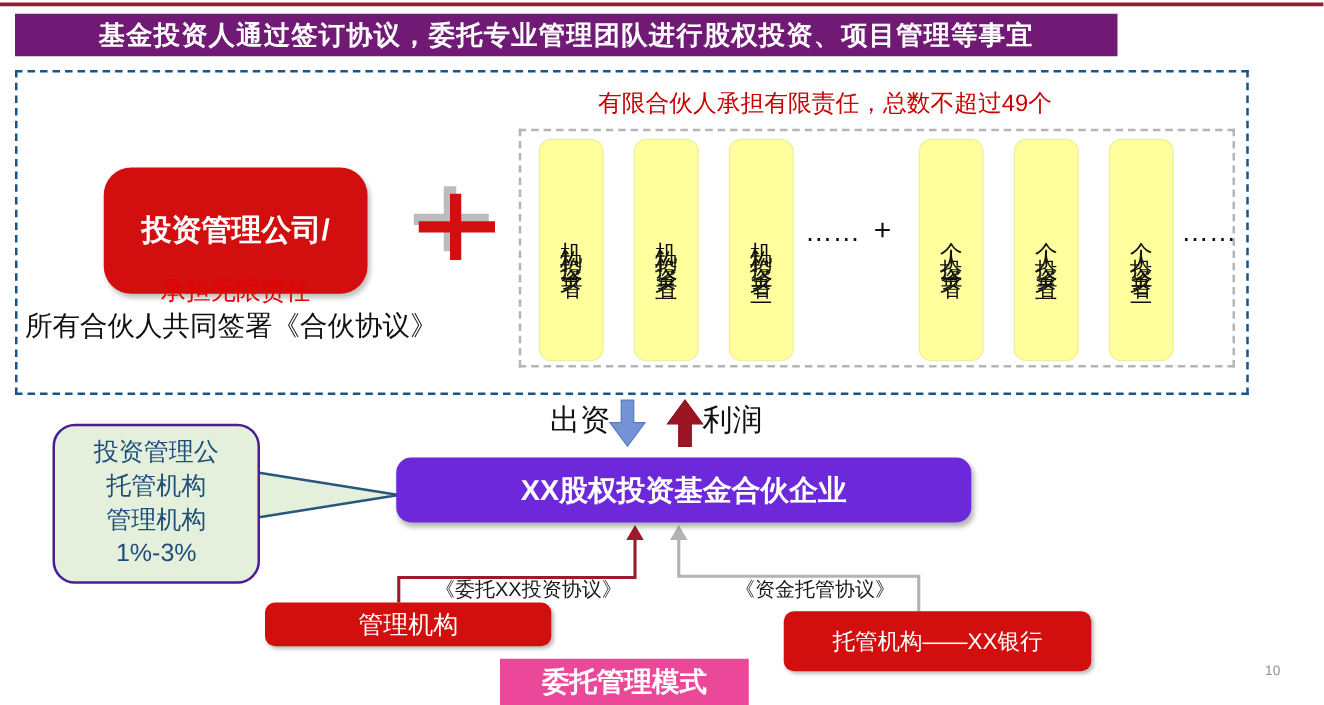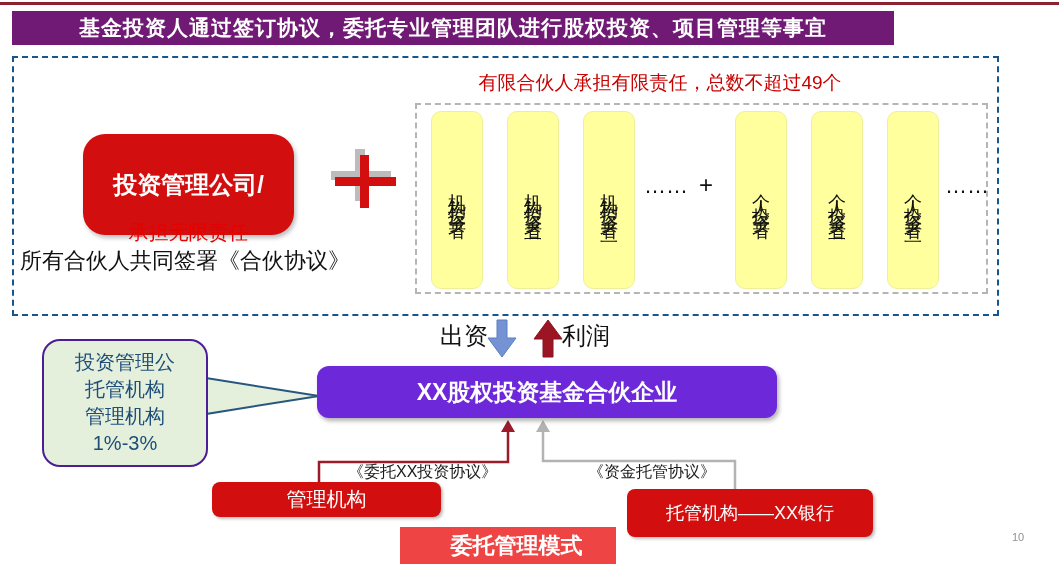--- a/index.html
+++ b/index.html
@@ -32,22 +32,22 @@
     color:#fff;font-weight:bold;font-size:23px;display:flex;align-items:center;justify-content:center;
     box-shadow:2px 3px 4px rgba(0,0,0,0.3);}
   .callout{left:42px;top:339px;width:166px;height:128px;background:#e5f0dc;border:2px solid #4c1d95;
     border-radius:18px;box-sizing:border-box;display:flex;flex-direction:column;align-items:center;
     justify-content:center;color:#1f4e79;font-size:20px;line-height:1.35;}
   .agree{top:462px;font-size:16px;color:#1a1a1a;white-space:nowrap;}
   .red-small{background:#d20e0e;border-radius:8px;color:#fff;display:flex;align-items:center;
     justify-content:center;box-shadow:2px 2px 3px rgba(0,0,0,0.25);}
   .manager{left:212px;top:482px;width:229px;height:35px;font-size:20px;}
   .custodian{left:627px;top:489px;width:246px;height:48px;font-size:18px;}
-  .footer-box{left:400px;top:527px;width:199px;height:37px;background:#ef4444;color:#fff;
-    font-weight:bold;font-size:22px;display:flex;align-items:center;justify-content:center;padding-left:17px;}
+  .footer-box{left:400px;top:527px;width:199px;height:37px;background:#ec4899;color:#fff;
+    font-weight:bold;font-size:22px;display:flex;align-items:center;justify-content:center;}
   .page-num{left:1012px;top:531px;font-size:11px;color:#909090;}
   svg.overlay{position:absolute;left:0;top:0;width:1059px;height:564px;pointer-events:none;}
 </style>
 </head>
 <body>
 
 <div class="slide">
 
   <div class="abs top-line"></div>
 

